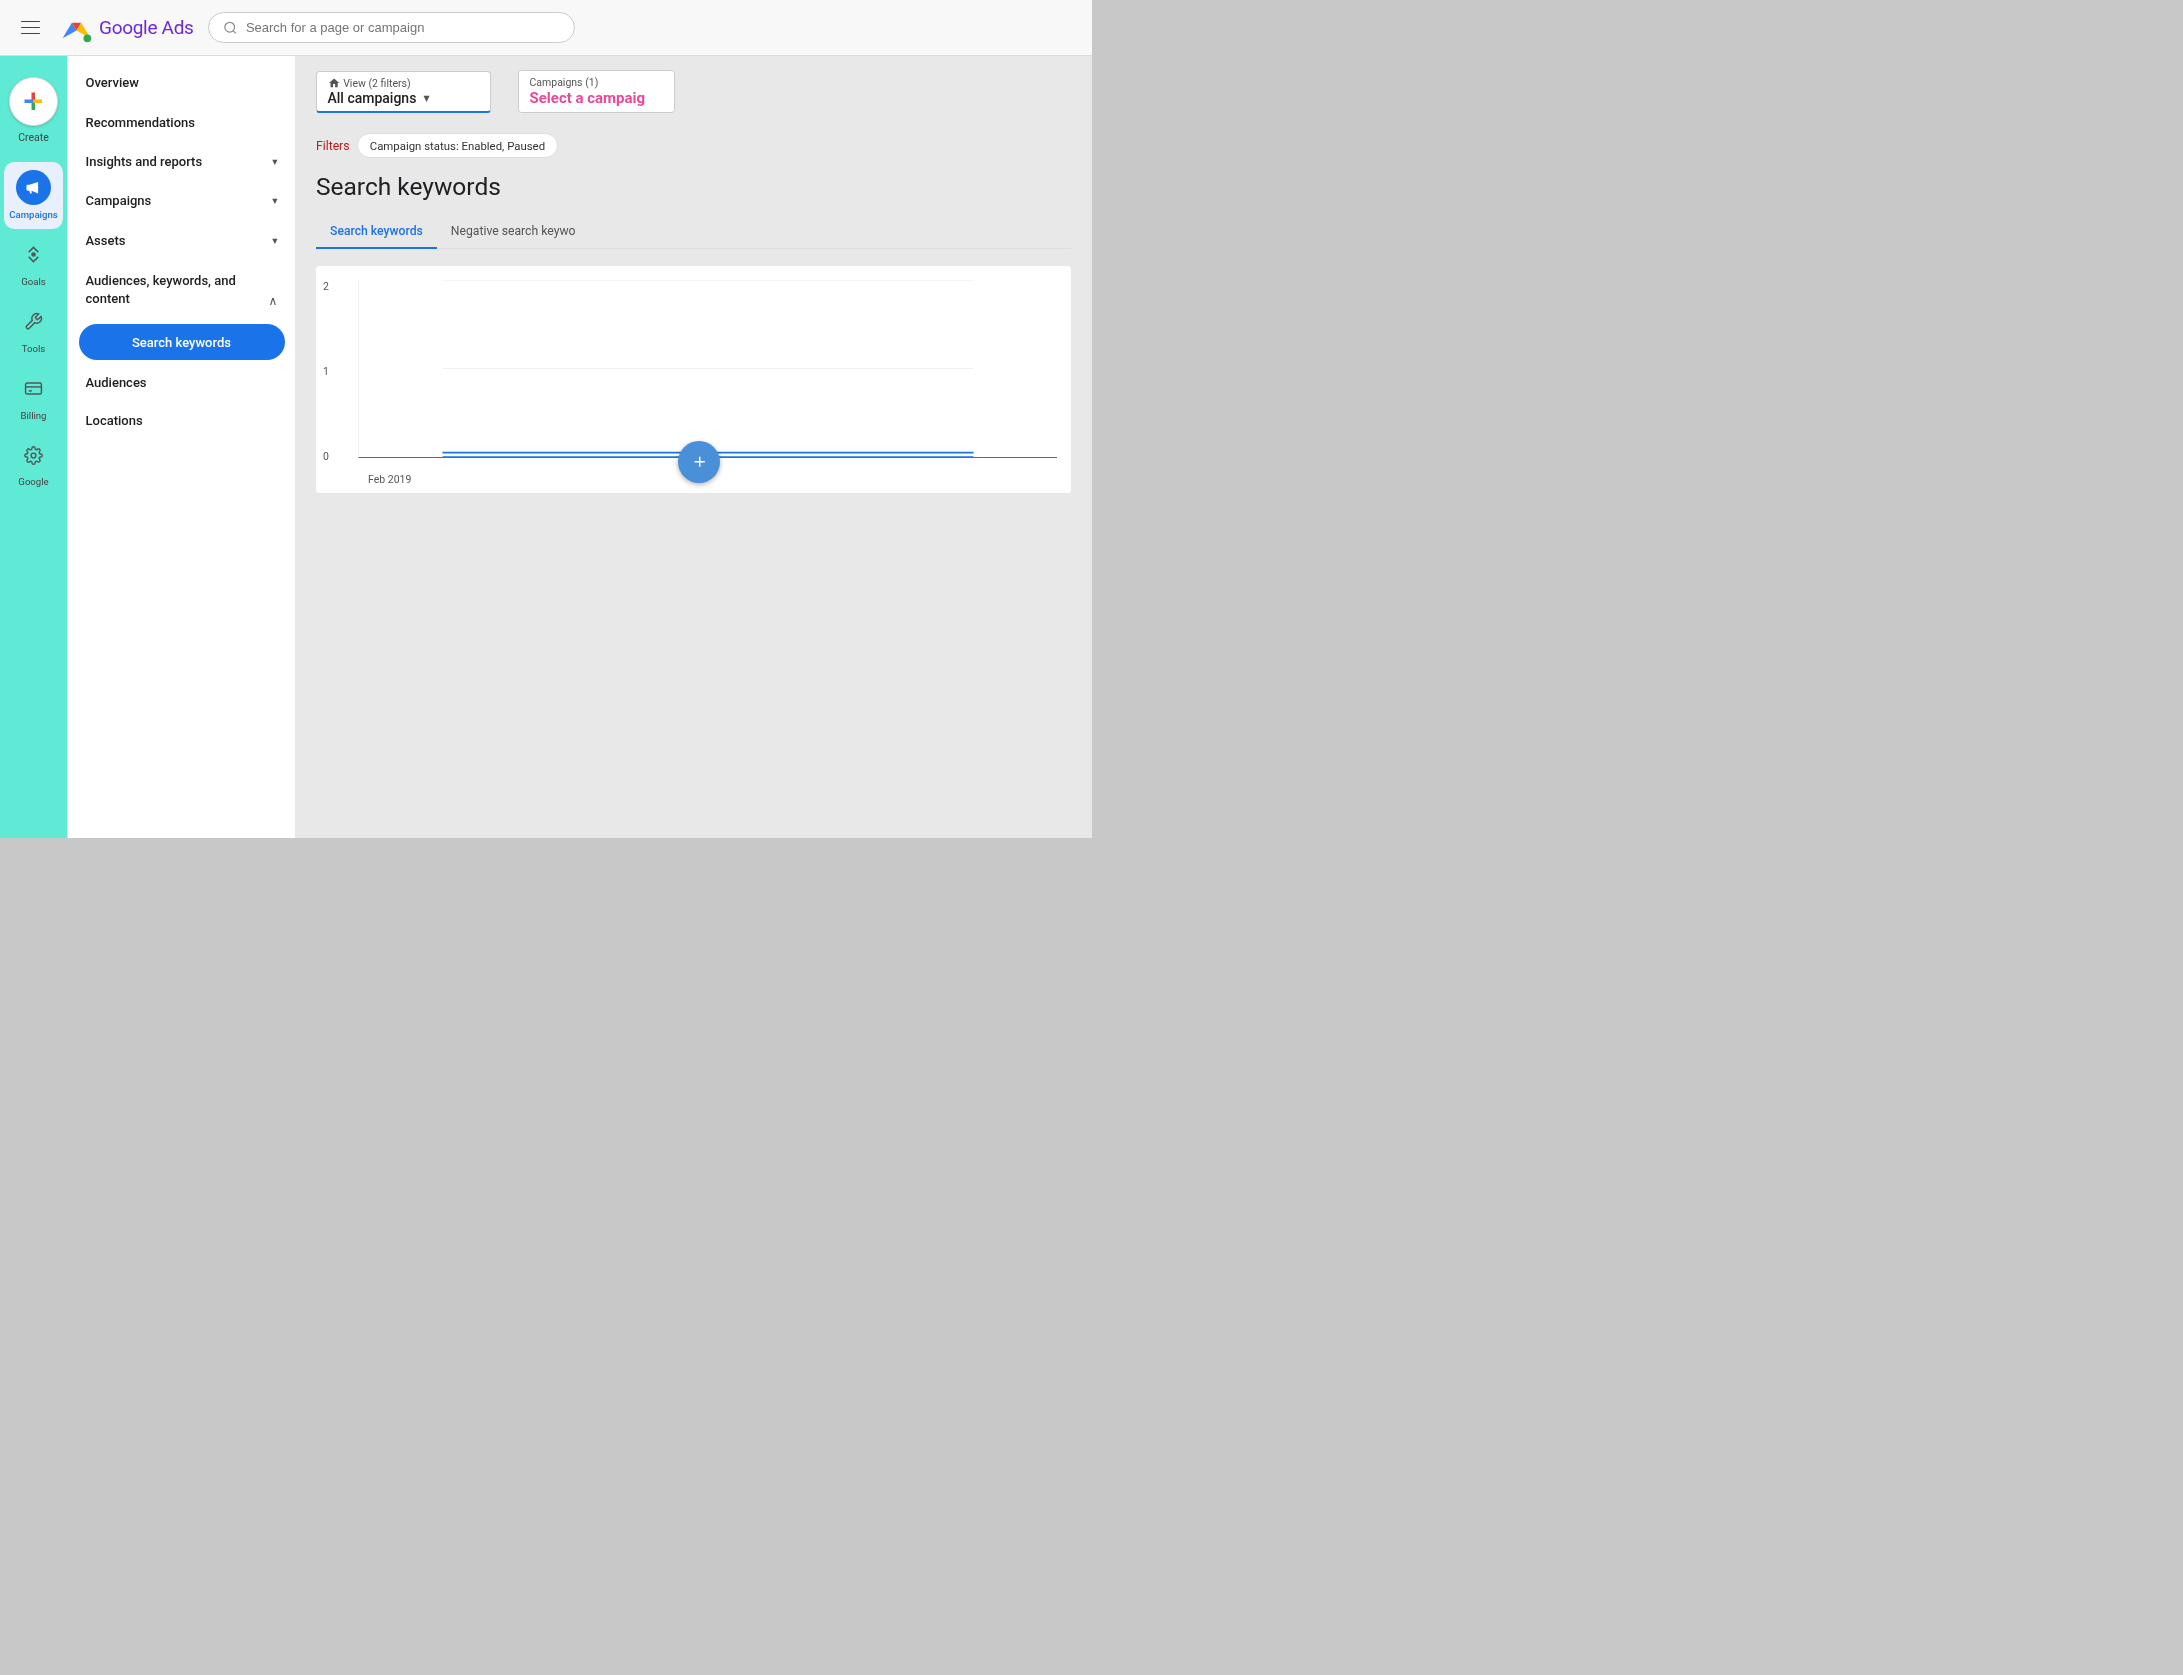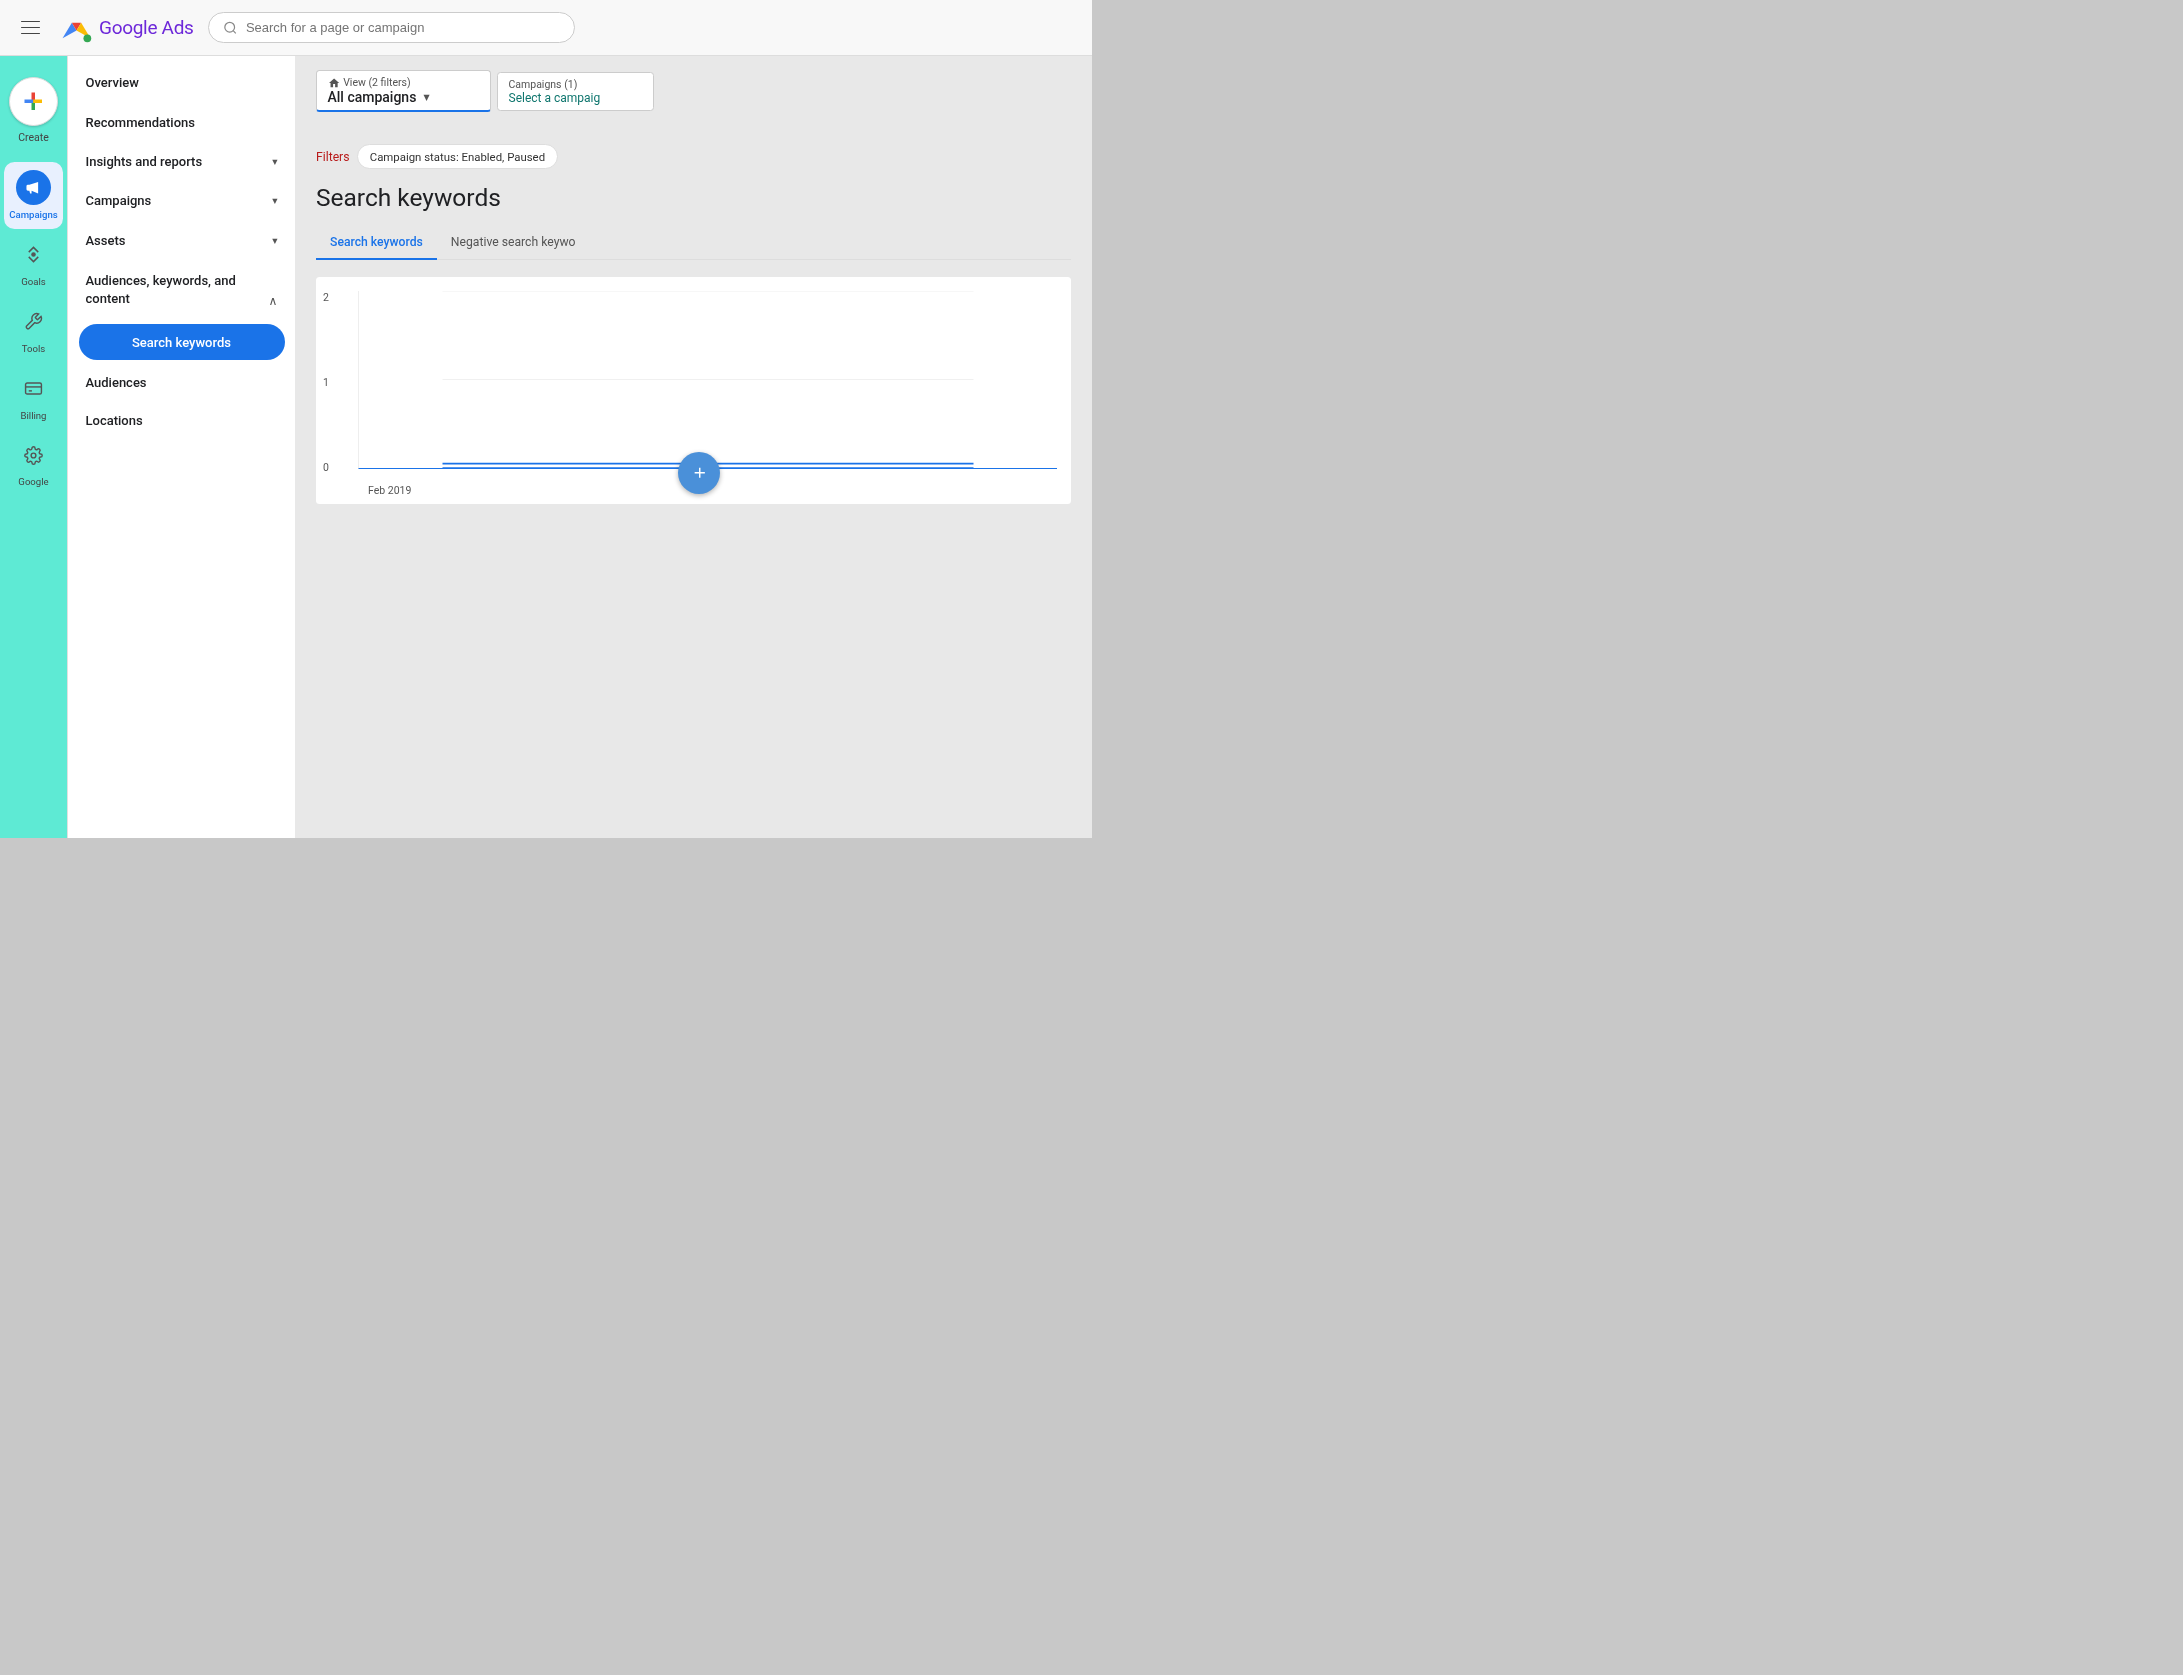--- a/index.html
+++ b/index.html
@@ -230,22 +230,22 @@
     .main-content {
       flex: 1;
       background: #e8e8e8;
       overflow: hidden;
       padding: 14px 21px;
     }
 
     .filter-bar {
       display: flex;
       align-items: center;
-      gap: 6px;
-      margin-bottom: 32px;
+      gap: 27px;
+      margin-bottom: 20px;
     }
 
     .view-dropdown {
       display: flex;
       flex-direction: column;
       background: white;
       border: 0.9px solid #ccc;
       border-radius: 3.5px;
       padding: 5.2px 10.5px;
       cursor: pointer;
@@ -280,23 +280,23 @@
       cursor: pointer;
       min-width: 157px;
     }
 
     .campaign-dropdown .camp-label {
       font-size: 10.5px;
       color: #555;
     }
 
     .campaign-dropdown .camp-value {
-      font-size: 12px;
-      font-weight: 400;
-      color: #0f766e;
+      font-size: 15px;
+      font-weight: 700;
+      color: #ec4899;
     }
 
     .filters-row {
       display: flex;
       align-items: center;
       gap: 7px;
       margin-bottom: 14px;
     }
 
     .filters-label {

